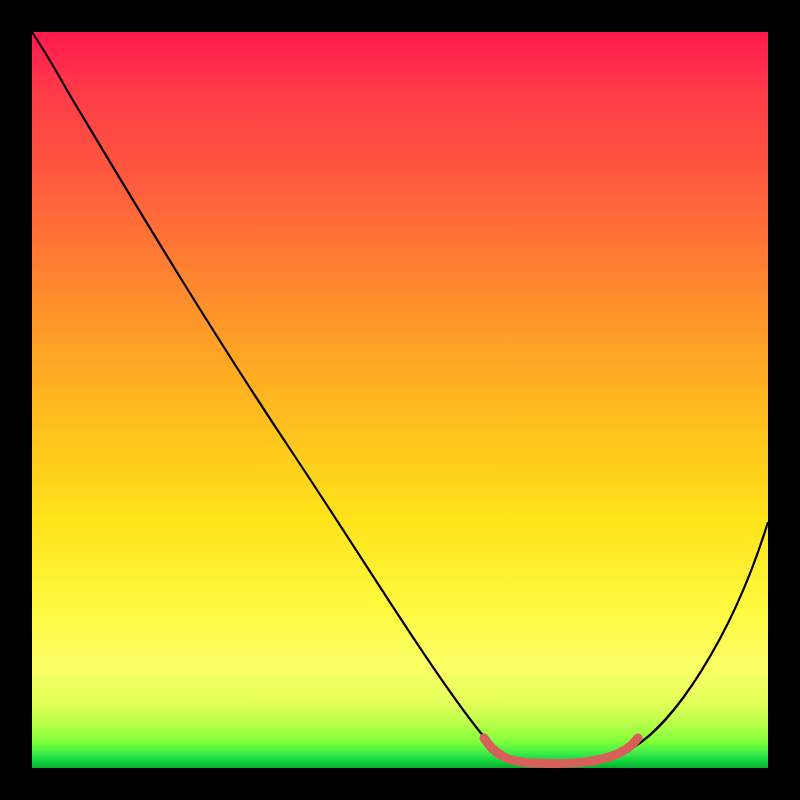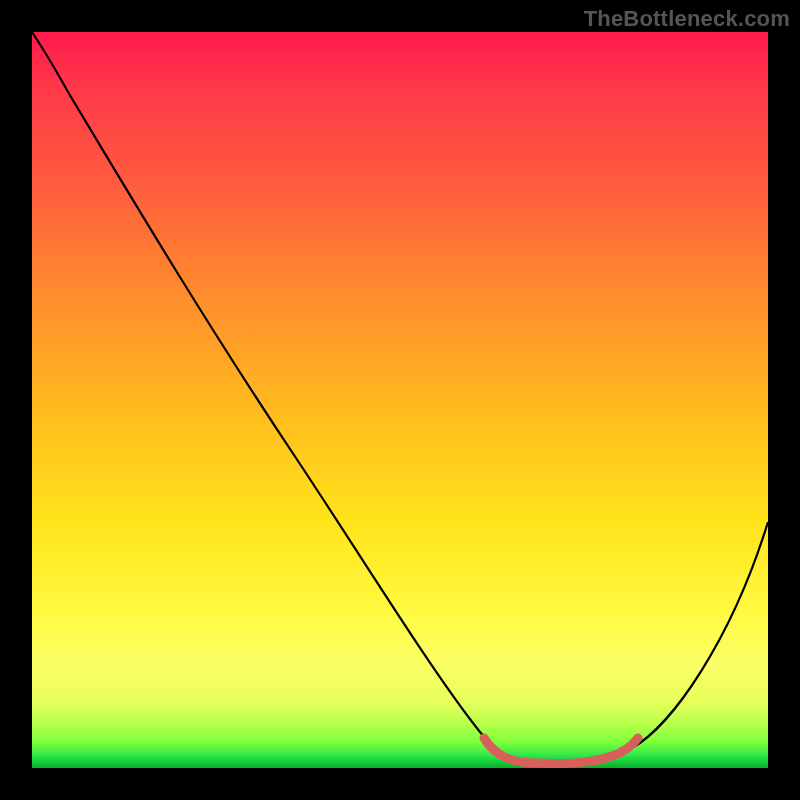--- a/index.html
+++ b/index.html
@@ -59,21 +59,20 @@
     width: 736px;
     height: 736px;
     overflow: visible;
   }
 </style>
 </head>
 <body>
 
 <div class="frame">
 
-  <div class="watermark">TheBottleneck.com</div>
 
   <div class="plot-area">
     <svg class="curve" viewBox="0 0 736 736" preserveAspectRatio="none">
       <path d="M 0 0
                C 20 30, 30 50, 42 70
                C 90 150, 170 285, 260 420
                C 330 525, 400 640, 448 700
                C 468 724, 480 732, 510 732
                C 545 732, 570 731, 600 716
                C 640 694, 700 607, 736 490" fill="none" stroke="#000" stroke-width="2.2"></path>

